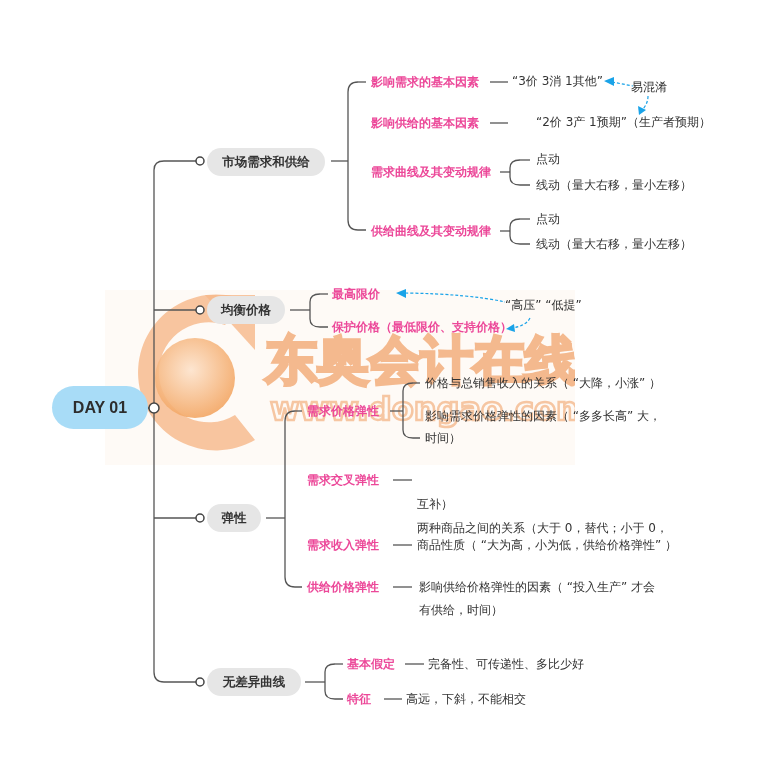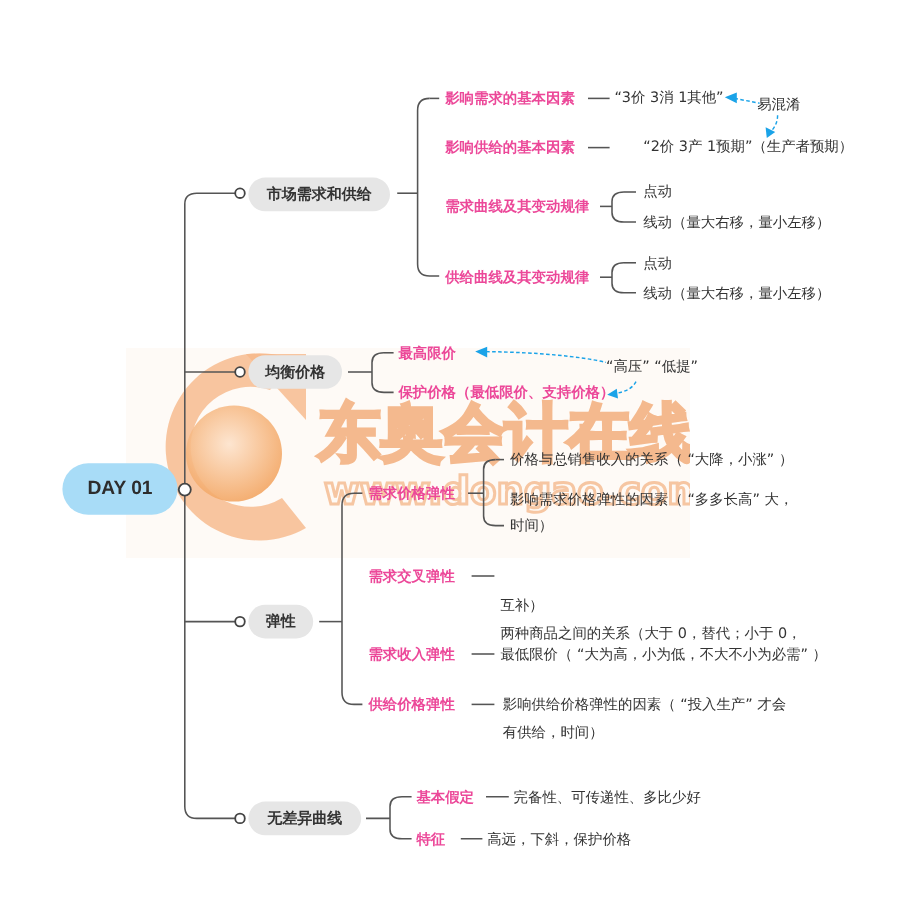--- a/index.html
+++ b/index.html
@@ -121,22 +121,22 @@
 
 <div class="pill" style="left:207px;top:504px;width:54px;">弹性</div>
 <div class="abs lbl-b" style="left:307px;top:403px;">需求价格弹性</div>
 <div class="abs lbl" style="left:425px;top:375px;">价格与总销售收入的关系（ “大降，小涨” ）</div>
 <div class="abs lbl" style="left:425px;top:408px;">影响需求价格弹性的因素（ “多多长高” 大，</div>
 <div class="abs lbl" style="left:425px;top:430px;">时间）</div>
 <div class="abs lbl-b" style="left:307px;top:472px;">需求交叉弹性</div>
 <div class="abs lbl" style="left:417px;top:472px;margin-top:48px;">两种商品之间的关系（大于 0，替代；小于 0，</div>
 <div class="abs lbl" style="left:417px;top:496px;">互补）</div>
 <div class="abs lbl-b" style="left:307px;top:537px;">需求收入弹性</div>
-<div class="abs lbl" style="left:417px;top:537px;">最低限价（ “大为高，小为低，不大不小为必需” ）</div>
+<div class="abs lbl" style="left:417px;top:537px;">商品性质（ “大为高，小为低，供给价格弹性” ）</div>
 <div class="abs lbl-b" style="left:307px;top:579px;">供给价格弹性</div>
 <div class="abs lbl" style="left:419px;top:579px;">影响供给价格弹性的因素（ “投入生产” 才会</div>
 <div class="abs lbl" style="left:419px;top:602px;">有供给，时间）</div>
 
 <div class="pill" style="left:207px;top:668px;width:94px;">无差异曲线</div>
 <div class="abs lbl-b" style="left:347px;top:656px;">基本假定</div>
 <div class="abs lbl" style="left:428px;top:656px;">完备性、可传递性、多比少好</div>
 <div class="abs lbl-b" style="left:347px;top:691px;">特征</div>
-<div class="abs lbl" style="left:406px;top:691px;">高远，下斜，保护价格</div>
+<div class="abs lbl" style="left:406px;top:691px;">高远，下斜，不能相交</div>
 
 </body></html>

